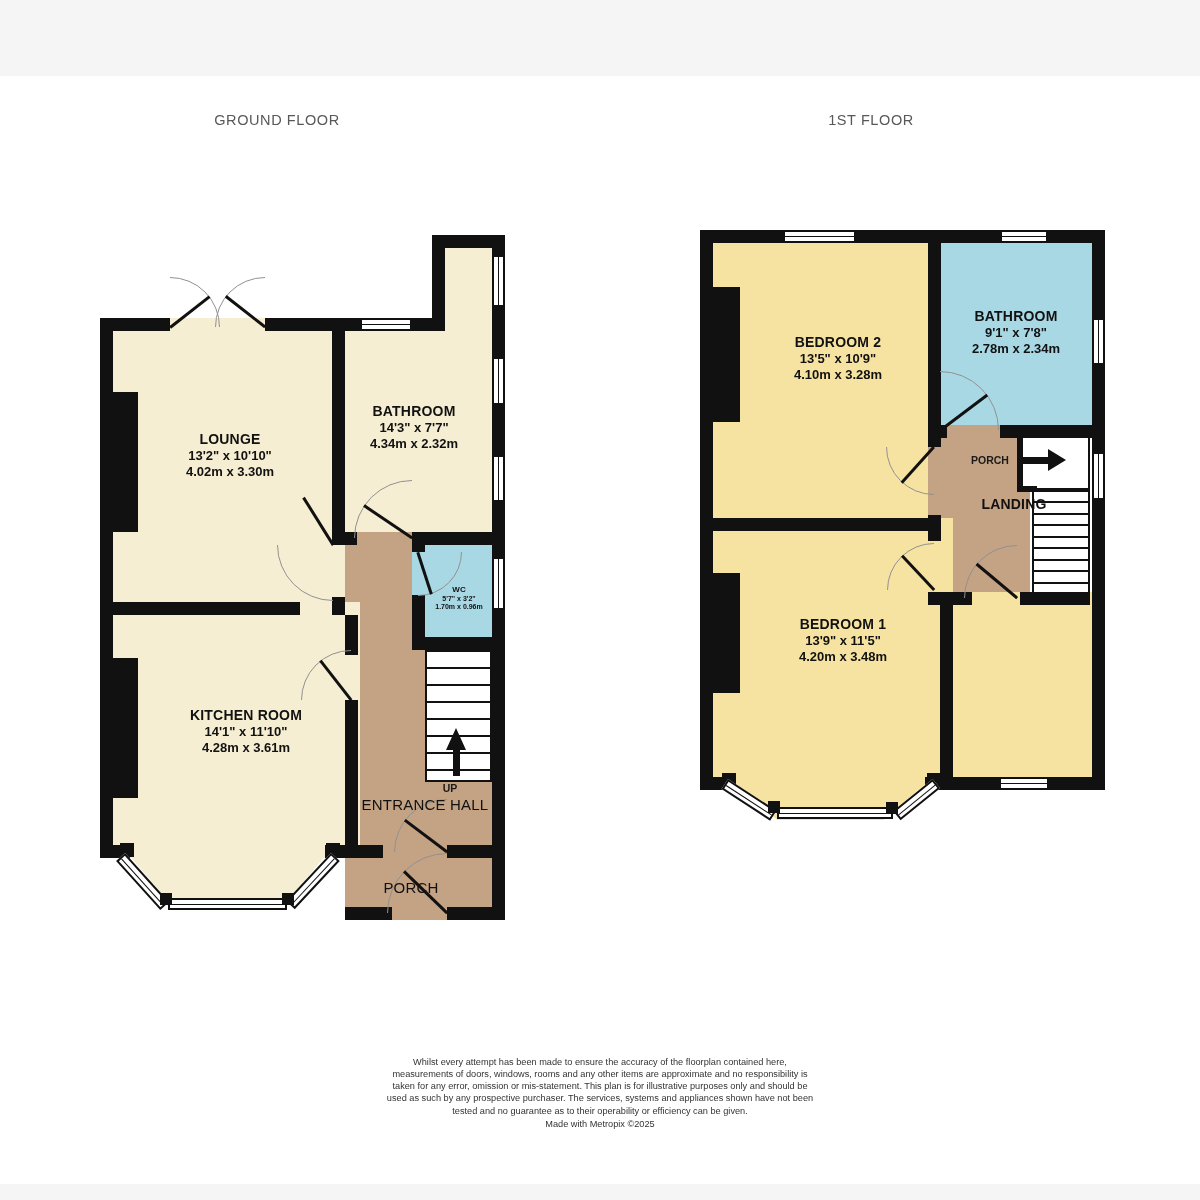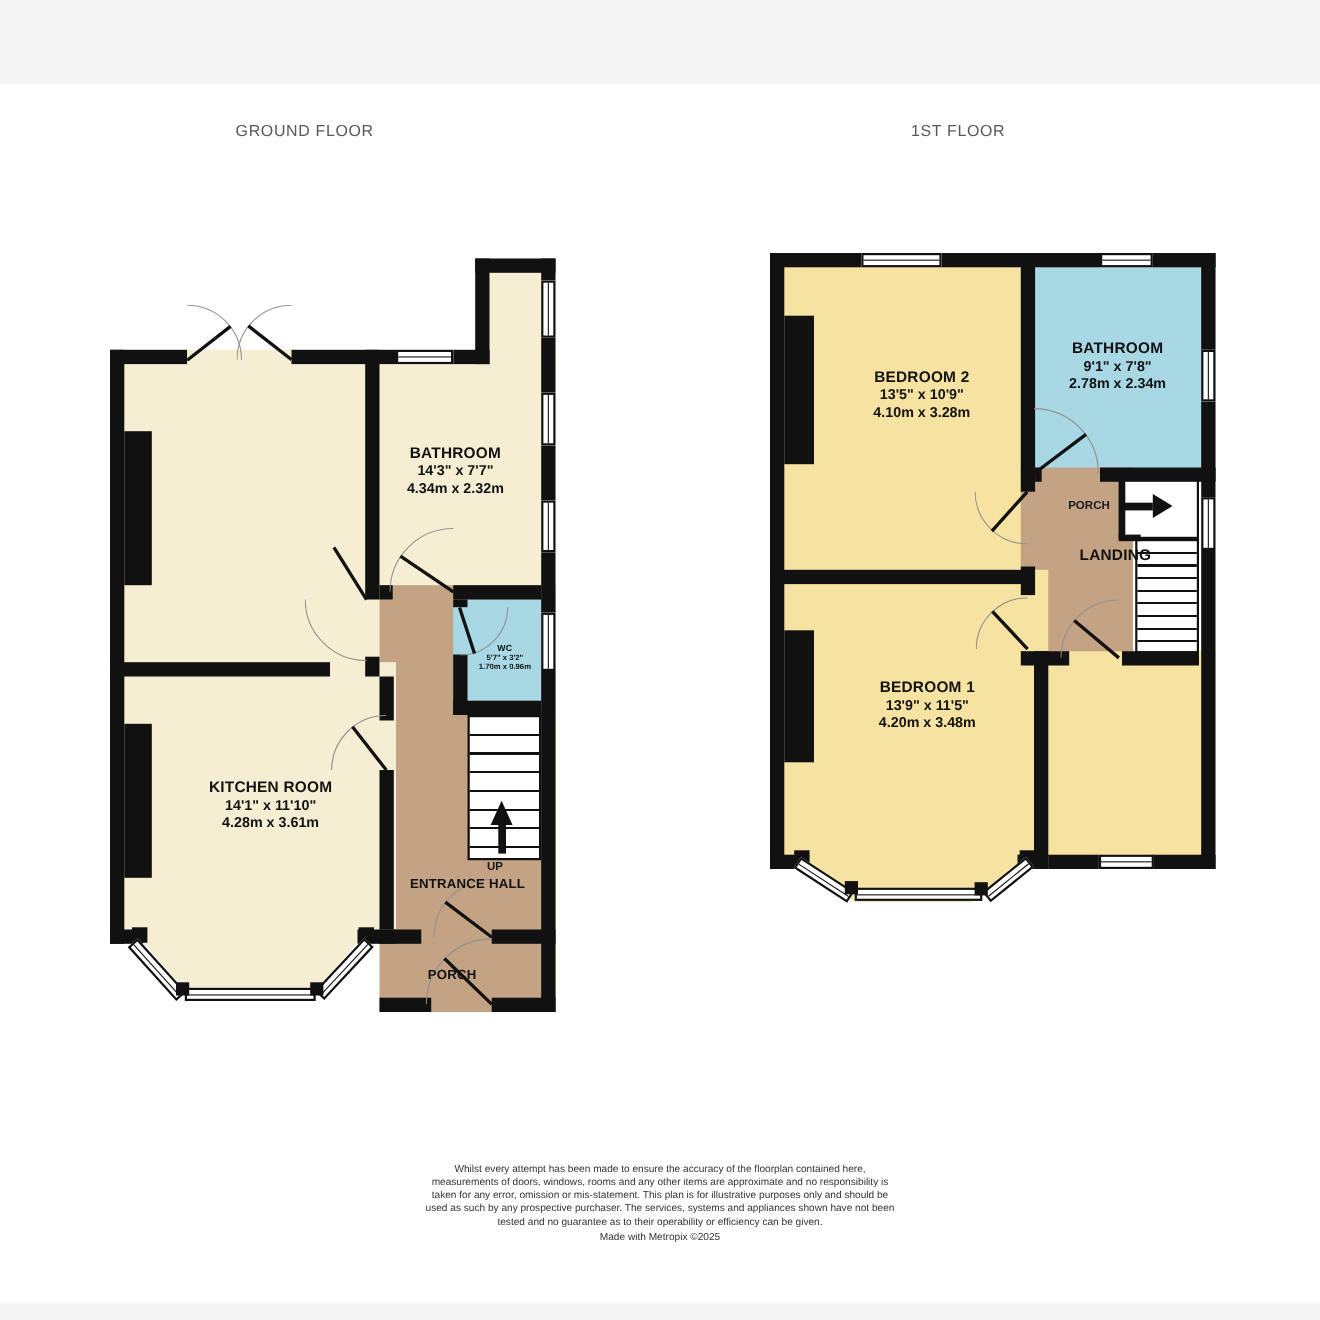--- a/index.html
+++ b/index.html
@@ -22,21 +22,21 @@
   .stairs{position:absolute;background:#fff;border:2px solid #111;box-sizing:border-box;}
   .treads17{background:repeating-linear-gradient(to bottom,#fff 0,#fff 15px,#111 15px,#111 17px);}
   .treads11{background:repeating-linear-gradient(to bottom,#fff 0,#fff 9.5px,#111 9.5px,#111 11.5px);}
   .arrow-shaft{position:absolute;background:#111;}
   .arrow-head-up{position:absolute;width:0;height:0;border-left:10px solid transparent;
       border-right:10px solid transparent;border-bottom:22px solid #111;}
   .arrow-head-right{position:absolute;width:0;height:0;border-top:11px solid transparent;
       border-bottom:11px solid transparent;border-left:18px solid #111;}
   .rlabel{position:absolute;text-align:center;color:#111;line-height:1.22;}
   .rname{font-weight:bold;font-size:14px;letter-spacing:.2px;}
-  .rname13{font-weight:bold;font-size:12px;letter-spacing:.2px;}
+  .rname13{font-weight:normal;font-size:15px;letter-spacing:.2px;}
   .rdim{font-weight:bold;font-size:13px;}
   .rlabel.small .rname{font-size:8px;}
   .rlabel.small .rdim{font-size:7px;}
   .dir{position:absolute;font-size:10.5px;font-weight:600;color:#1a1a1a;text-align:center;}
   .floor-title{position:absolute;font-size:14.5px;color:#58585a;letter-spacing:.6px;text-align:center;}
   .disclaimer{position:absolute;left:385px;top:1056px;width:430px;text-align:center;
       font-size:9.2px;line-height:1.32;color:#333;}
   .credit{display:block;margin-top:1px;}
 </style>
 </head>
@@ -124,20 +124,25 @@
 
   <div class="arc" style="left:201px;top:415px;width:100px;height:100px;clip-path:inset(0 50% 50% 0);"></div>
   <div class="leaf" style="left:251px;top:464px;width:50px;transform:rotate(-128deg);"></div>
 
   <div class="arc" style="left:294px;top:564px;width:106px;height:106px;clip-path:inset(0 50% 50% 0);"></div>
   <div class="leaf" style="left:347px;top:616px;width:53px;transform:rotate(-143deg);"></div>
 
   <div class="arc" style="left:287px;top:618px;width:120px;height:120px;clip-path:inset(0 50% 50% 0);"></div>
   <div class="leaf" style="left:347px;top:677px;width:60px;transform:rotate(-136deg);"></div>
 
+  <div class="rlabel" style="left:20px;top:196px;width:220px;">
+    <div class="rname">LOUNGE</div>
+    <div class="rdim">13'2"  x 10'10"</div>
+    <div class="rdim">4.02m  x 3.30m</div>
+  </div>
   <div class="rlabel" style="left:214px;top:168px;width:200px;">
     <div class="rname">BATHROOM</div>
     <div class="rdim">14'3"  x 7'7"</div>
     <div class="rdim">4.34m  x 2.32m</div>
   </div>
   <div class="rlabel small" style="left:309px;top:350px;width:100px;text-align:center;">
     <div class="rname">WC</div>
     <div class="rdim">5'7"  x 3'2"</div>
     <div class="rdim">1.70m  x 0.96m</div>
   </div>

